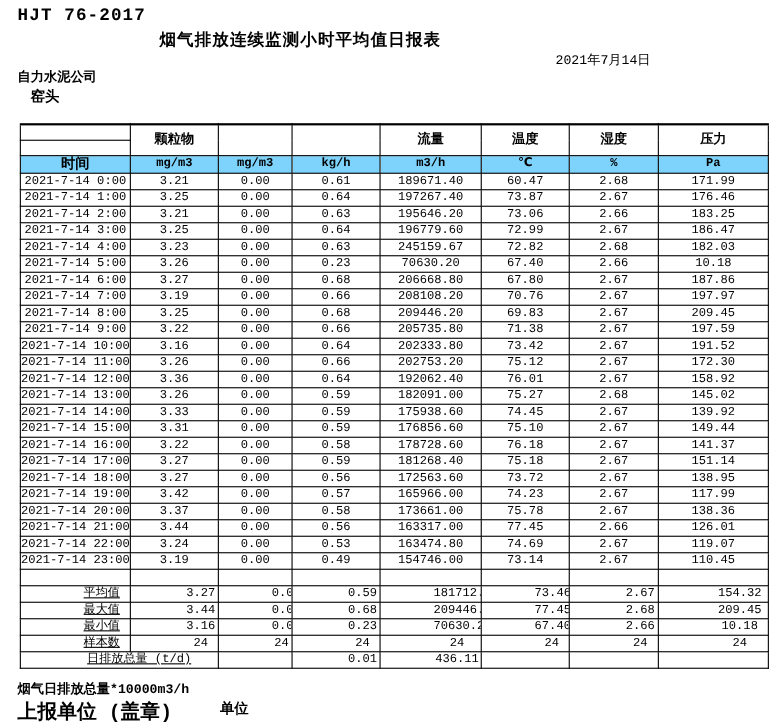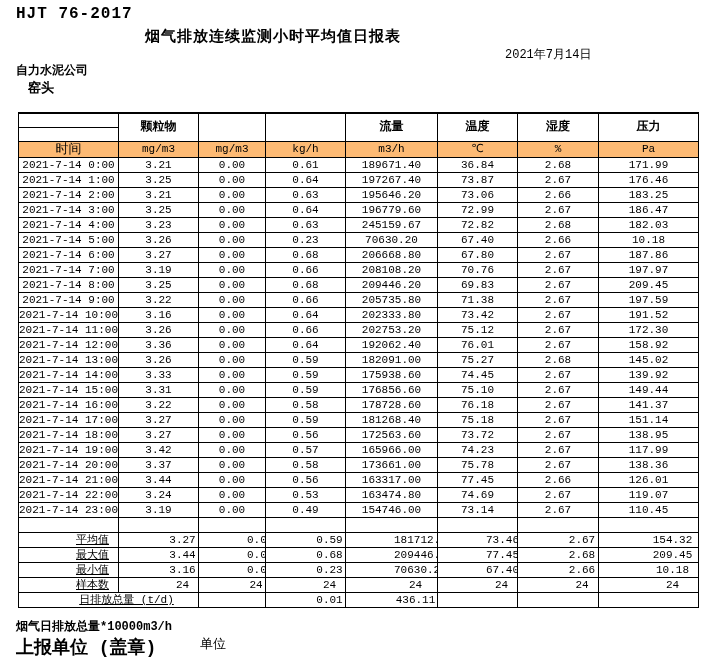--- a/index.html
+++ b/index.html
@@ -19,33 +19,33 @@
     border-collapse:collapse;table-layout:fixed;
     border:1px solid #000;border-top:2px solid #000;
   }
   table.report td{
     border:1px solid #000;padding:0;margin:0;
     text-align:center;vertical-align:middle;
     font-size:11px;line-height:13px;
     white-space:nowrap;overflow:hidden;
   }
   tr.hdr td{height:13px;font-size:12px;font-weight:bold;}
-  tr.green td{height:15px;background:#fdba74;font-size:11px;}
+  tr.green td{height:15px;background:#7dd3fc;font-size:11px;font-weight:bold;}
   tr.green td.time-hd{font-size:13px;}
   tbody.data td{height:14px;line-height:14px;}
   tr.spacer td{height:14px;}
   tbody.summary td{height:14px;line-height:14px;padding-left:48px;}
   .ul{text-decoration:underline;}
   td.total-label{
     text-align:left;overflow:visible;font-size:11px;
     text-indent:-12px;
   }
   .note{position:absolute;left:16px;top:618px;font-size:12px;font-weight:bold;}
   .report-unit{position:absolute;left:16px;top:635px;font-size:18px;font-weight:bold;}
-  .unit-label{position:absolute;left:200px;top:635px;font-size:13px;font-weight:normal;}
+  .unit-label{position:absolute;left:200px;top:635px;font-size:13px;font-weight:bold;}
 </style>
 </head>
 <body>
 
 <div class="doc-code">HJT 76-2017</div>
 <div class="title">烟气排放连续监测小时平均值日报表</div>
 <div class="date">2021年7月14日</div>
 <div class="company">自力水泥公司</div>
 <div class="station">窑头</div>
 
@@ -86,21 +86,21 @@
     </tr>
   </tbody>
 
   <tbody class="data">
       <tr>
         <td>2021-7-14 0:00</td>
         <td>3.21</td>
         <td>0.00</td>
         <td>0.61</td>
         <td>189671.40</td>
-        <td>36.84</td>
+        <td>60.47</td>
         <td>2.68</td>
         <td>171.99</td>
       </tr>
       <tr>
         <td>2021-7-14 1:00</td>
         <td>3.25</td>
         <td>0.00</td>
         <td>0.64</td>
         <td>197267.40</td>
         <td>73.87</td>

